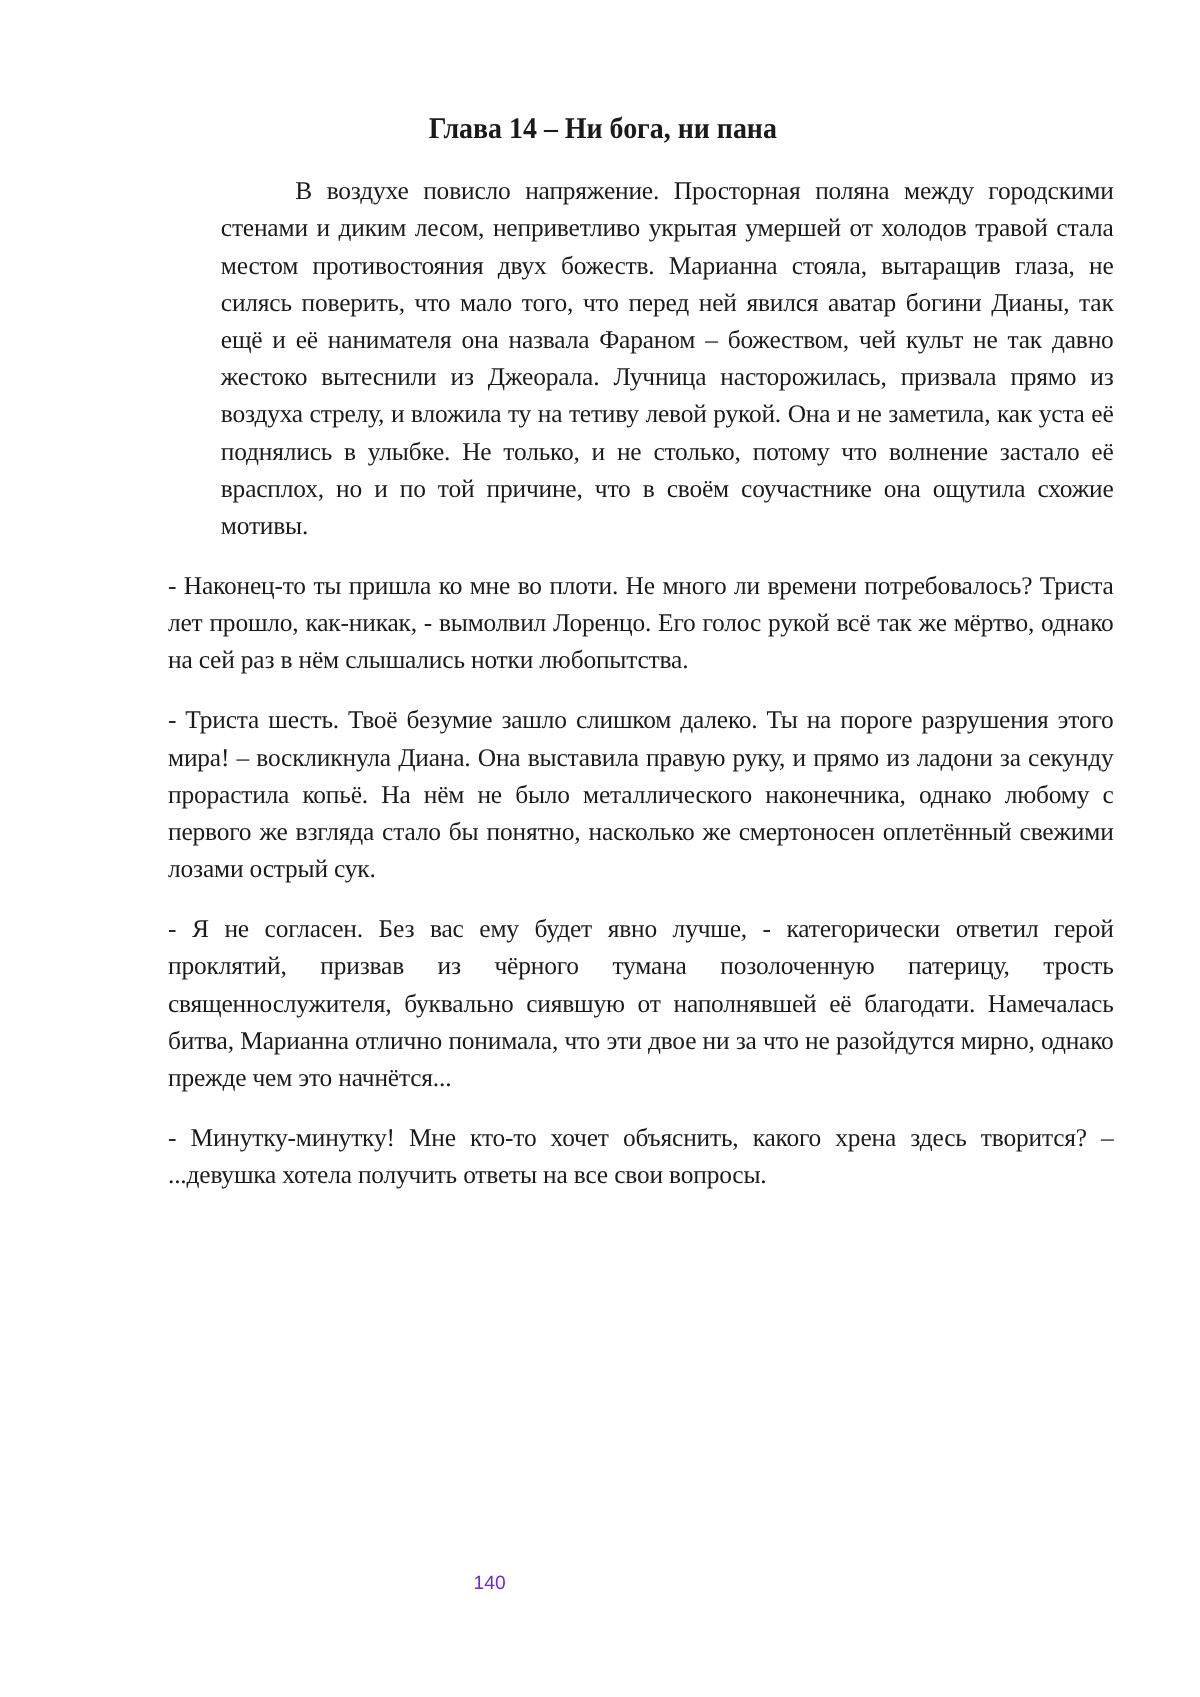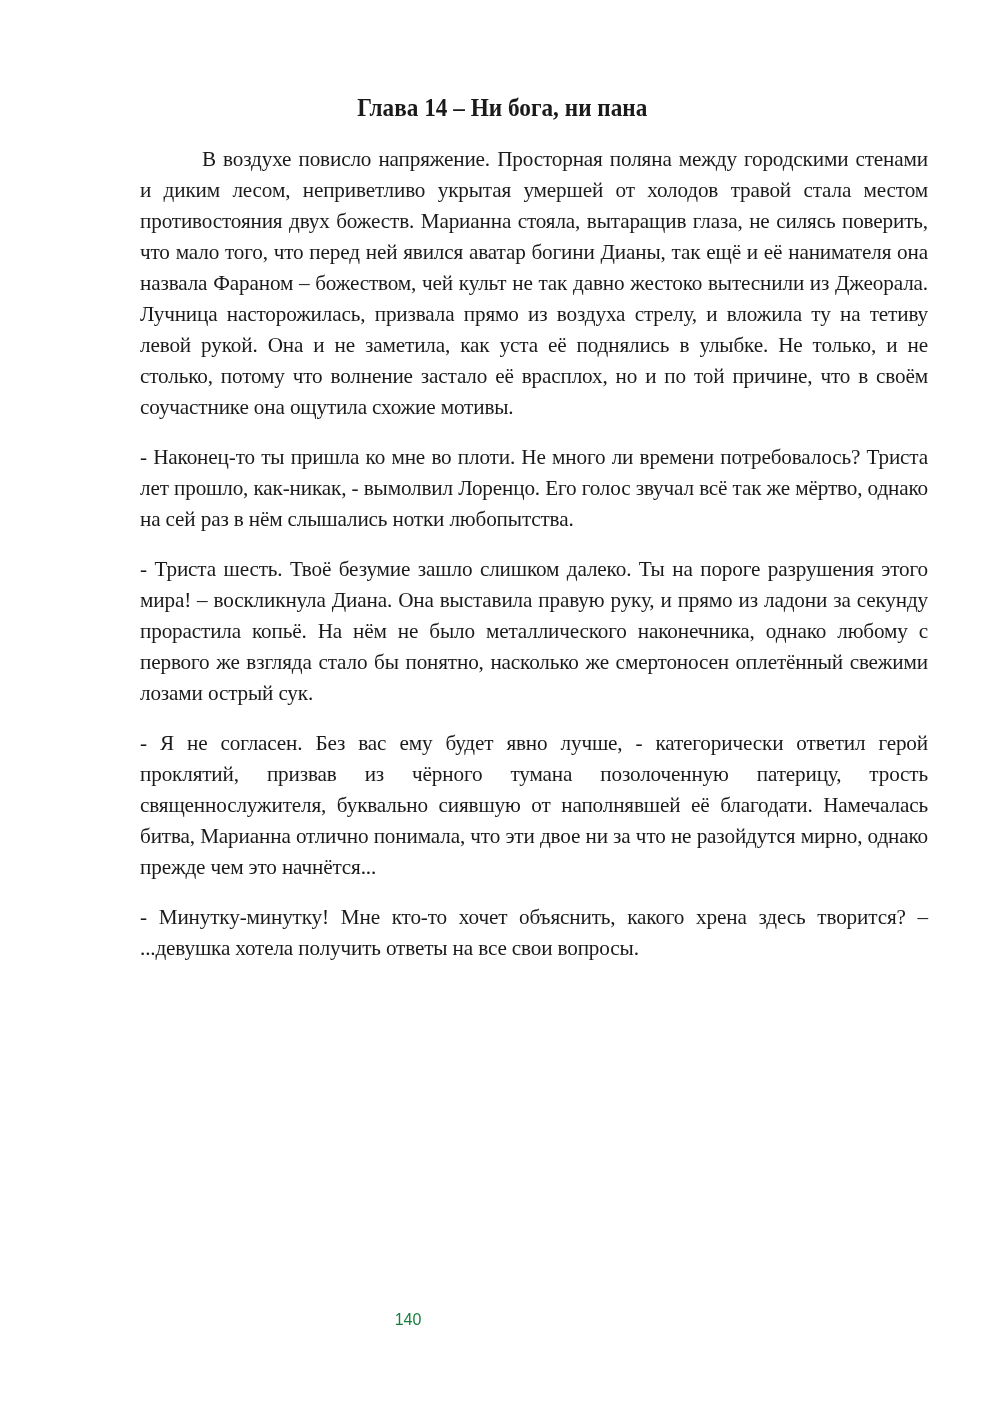--- a/index.html
+++ b/index.html
@@ -47,41 +47,42 @@
       line-height: 31px;
       text-align: justify;
     }
     .body-text p {
       margin: 0 0 19px 0;
       text-align: justify;
       letter-spacing: -0.15px;
     }
     .body-text p.indent {
       text-indent: 62px;
+      margin-left: 44px;
     }
     .page-number {
       position: absolute;
       left: 0;
       width: 816px;
       top: 1309px;
       text-align: center;
       font-family: "Liberation Sans", "DejaVu Sans", sans-serif;
       font-size: 16px;
       line-height: 22px;
-      color: #15803d;
+      color: #6d28d9;
     }
   </style>
 </head>
 <body>
 
 <div class="page">
   <h1 class="title">Глава 14 – Ни бога, ни пана</h1>
 
   <div class="body-text">
     <p class="indent">В воздухе повисло напряжение. Просторная поляна между городскими стенами и диким лесом, неприветливо укрытая умершей от холодов травой стала местом противостояния двух божеств. Марианна стояла, вытаращив глаза, не силясь поверить, что мало того, что перед ней явился аватар богини Дианы, так ещё и её нанимателя она назвала Фараном – божеством, чей культ не так давно жестоко вытеснили из Джеорала. Лучница насторожилась, призвала прямо из воздуха стрелу, и вложила ту на тетиву левой рукой. Она и не заметила, как уста её поднялись в улыбке. Не только, и не столько, потому что волнение застало её врасплох, но и по той причине, что в своём соучастнике она ощутила схожие мотивы.</p>
-    <p>- Наконец-то ты пришла ко мне во плоти. Не много ли времени потребовалось? Триста лет прошло, как-никак, - вымолвил Лоренцо. Его голос звучал всё так же мёртво, однако на сей раз в нём слышались нотки любопытства.</p>
+    <p>- Наконец-то ты пришла ко мне во плоти. Не много ли времени потребовалось? Триста лет прошло, как-никак, - вымолвил Лоренцо. Его голос рукой всё так же мёртво, однако на сей раз в нём слышались нотки любопытства.</p>
     <p>- Триста шесть. Твоё безумие зашло слишком далеко. Ты на пороге разрушения этого мира! – воскликнула Диана. Она выставила правую руку, и прямо из ладони за секунду прорастила копьё. На нём не было металлического наконечника, однако любому с первого же взгляда стало бы понятно, насколько же смертоносен оплетённый свежими лозами острый сук.</p>
     <p>- Я не согласен. Без вас ему будет явно лучше, - категорически ответил герой проклятий, призвав из чёрного тумана позолоченную патерицу, трость священнослужителя, буквально сиявшую от наполнявшей её благодати. Намечалась битва, Марианна отлично понимала, что эти двое ни за что не разойдутся мирно, однако прежде чем это начнётся...</p>
     <p>- Минутку-минутку! Мне кто-то хочет объяснить, какого хрена здесь творится? – ...девушка хотела получить ответы на все свои вопросы.</p>
   </div>
 
   <div class="page-number">140</div>
 </div>
 
 </body></html>

